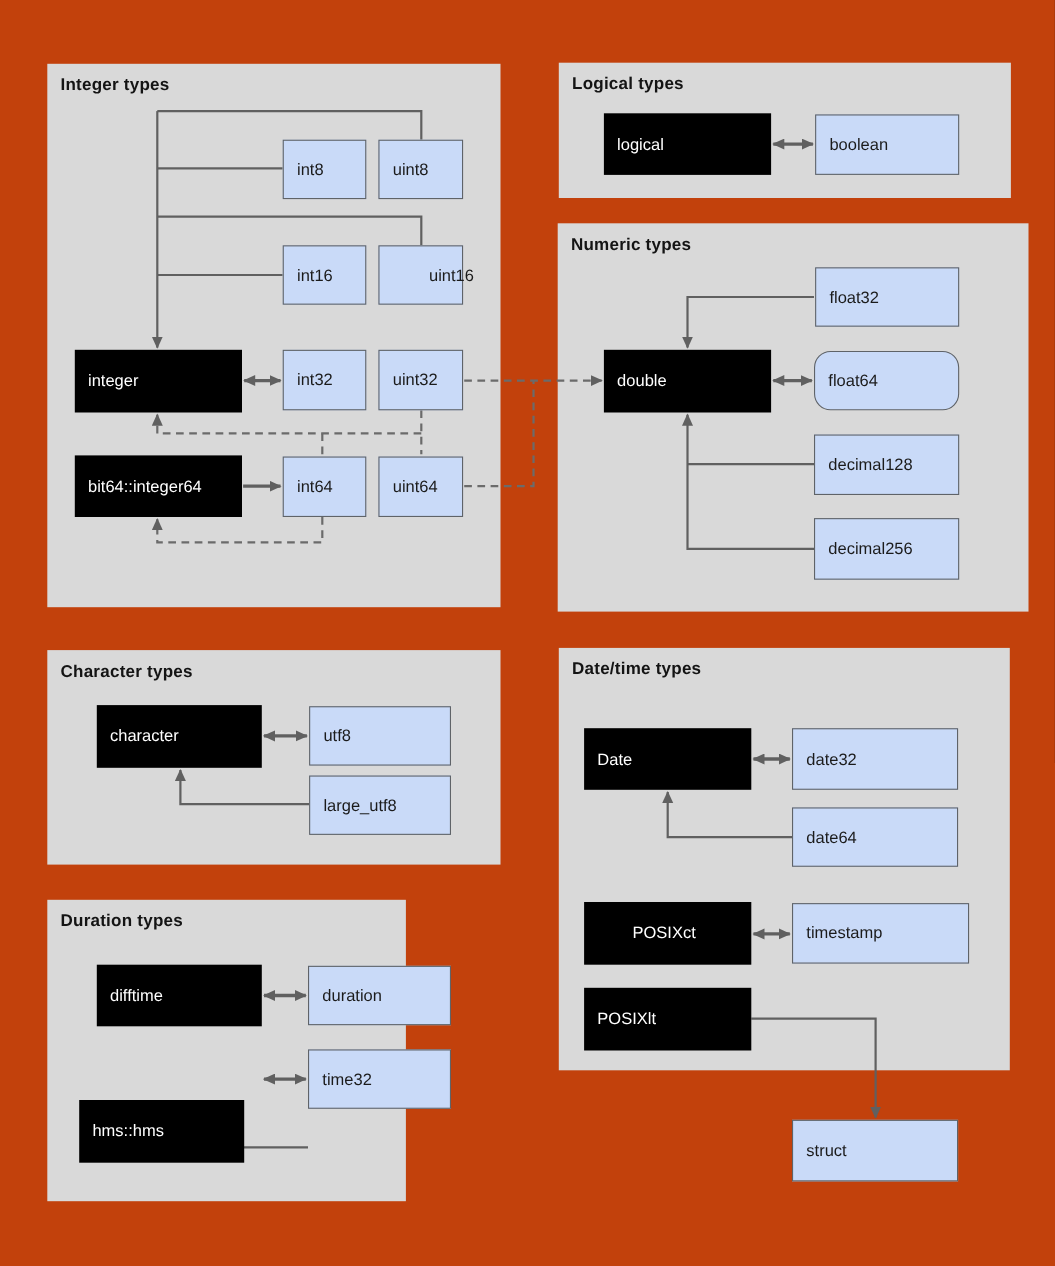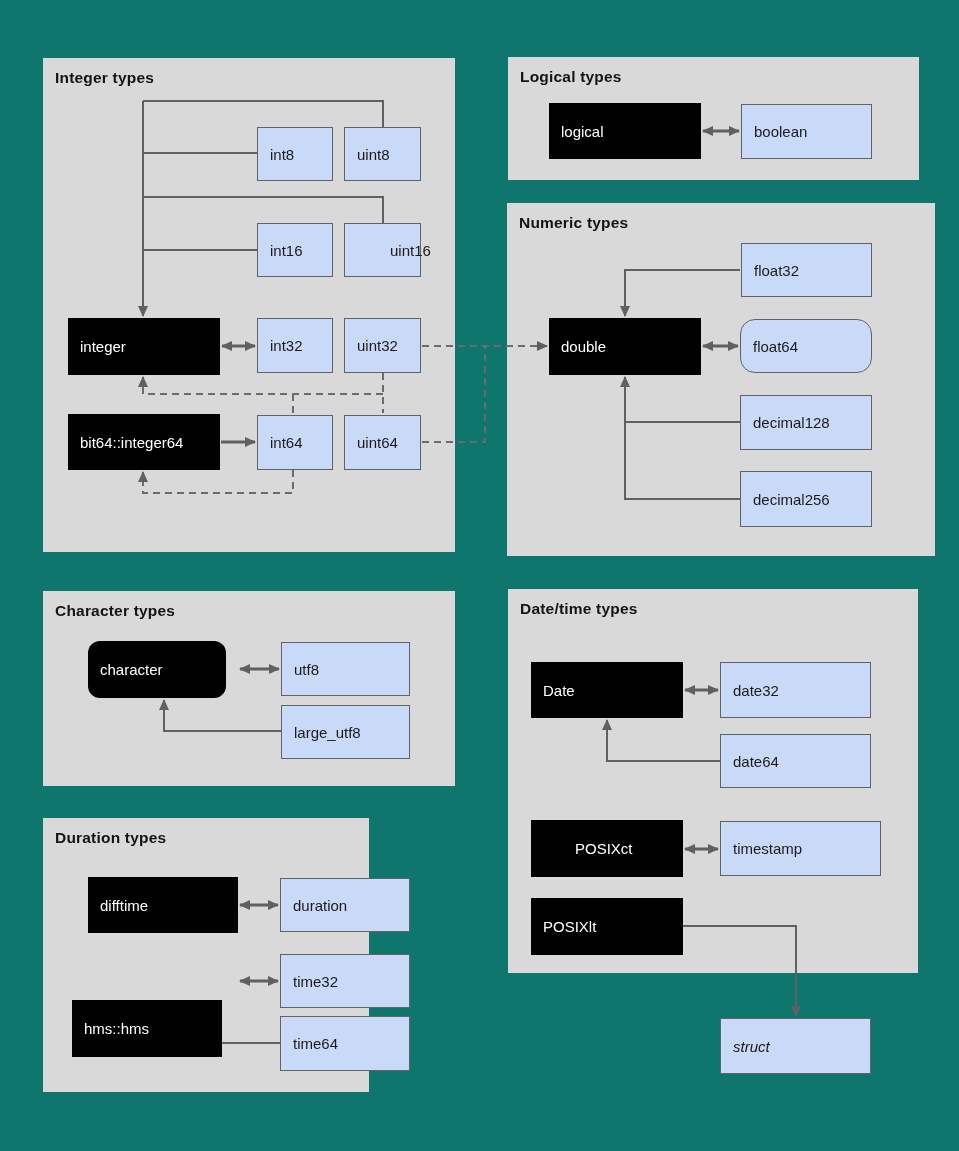--- a/index.html
+++ b/index.html
@@ -1,19 +1,19 @@
 <!DOCTYPE html>
 <html><head>
 <meta charset="utf-8">
 <style>
   html,body{margin:0;padding:0;background:#000;}
   #canvas{
     position:relative;
     width:959px;height:1151px;
-    background:#0f766e;
+    background:#c2410c;
     font-family:"Liberation Sans","DejaVu Sans",sans-serif;
     overflow:hidden;
   }
   .panel{position:absolute;background:#d9d9d9;}
   .panel-title{
     position:absolute;left:12px;top:11px;
     font-weight:bold;font-size:15.5px;color:#141414;
     letter-spacing:.2px;white-space:nowrap;
   }
   #edge-layer{position:absolute;left:0;top:0;}
@@ -96,28 +96,27 @@
     <div class="node r" style="left: 68px; top: 414px; width: 152px; height: 56px;">bit64::integer64</div>
     <div class="node arrow" style="left: 257px; top: 415px; width: 76px; height: 55px;">int64</div>
     <div class="node arrow" style="left: 344px; top: 415px; width: 77px; height: 55px;">uint64</div>
     <div class="node r" style="left: 549px; top: 103px; width: 152px; height: 56px;">logical</div>
     <div class="node arrow" style="left: 741px; top: 104px; width: 131px; height: 55px;">boolean</div>
     <div class="node arrow" style="left: 741px; top: 243px; width: 131px; height: 54px;">float32</div>
     <div class="node r" style="left: 549px; top: 318px; width: 152px; height: 57px;">double</div>
     <div class="node arrow" style="left: 740px; top: 319px; width: 132px; height: 54px; border-radius: 15px;">float64</div>
     <div class="node arrow" style="left: 740px; top: 395px; width: 132px; height: 55px;">decimal128</div>
     <div class="node arrow" style="left: 740px; top: 471px; width: 132px; height: 56px;">decimal256</div>
-    <div class="node r" style="left: 88px; top: 641px; width: 138px; height: 57px; border-radius: 12px;">character</div>
+    <div class="node r" style="left: 88px; top: 641px; width: 150px; height: 57px;">character</div>
     <div class="node arrow" style="left: 281px; top: 642px; width: 129px; height: 54px;">utf8</div>
     <div class="node arrow" style="left: 281px; top: 705px; width: 129px; height: 54px;">large_utf8</div>
     <div class="node r" style="left: 88px; top: 877px; width: 150px; height: 56px;">difftime</div>
     <div class="node arrow" style="left: 280px; top: 878px; width: 130px; height: 54px;">duration</div>
     <div class="node r" style="left: 72px; top: 953px; width: 150px; height: 57px; margin-top: 47px;">hms::hms</div>
     <div class="node arrow" style="left: 280px; top: 954px; width: 130px; height: 54px;">time32</div>
-    <div class="node arrow" style="left: 280px; top: 1016px; width: 130px; height: 55px;">time64</div>
     <div class="node r" style="left: 531px; top: 662px; width: 152px; height: 56px;">Date</div>
     <div class="node arrow" style="left: 720px; top: 662px; width: 151px; height: 56px;">date32</div>
     <div class="node arrow" style="left: 720px; top: 734px; width: 151px; height: 54px;">date64</div>
     <div class="node r" style="left: 531px; top: 820px; width: 152px; height: 57px; padding-left: 44px;">POSIXct</div>
     <div class="node arrow" style="left: 720px; top: 821px; width: 161px; height: 55px;">timestamp</div>
     <div class="node r" style="left: 531px; top: 898px; width: 152px; height: 57px;">POSIXlt</div>
-    <div class="node arrow" style="left: 720px; top: 1018px; width: 151px; height: 56px; font-style: italic;">struct</div>
+    <div class="node arrow" style="left: 720px; top: 1018px; width: 151px; height: 56px;">struct</div>
   </div>
 
 </body></html>

